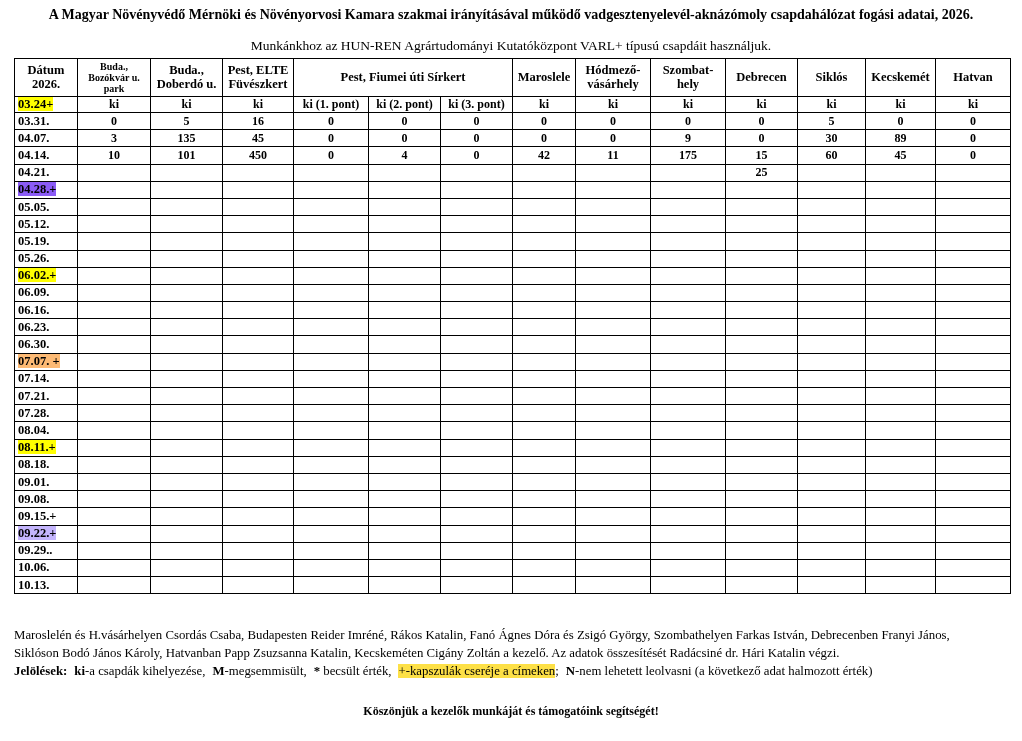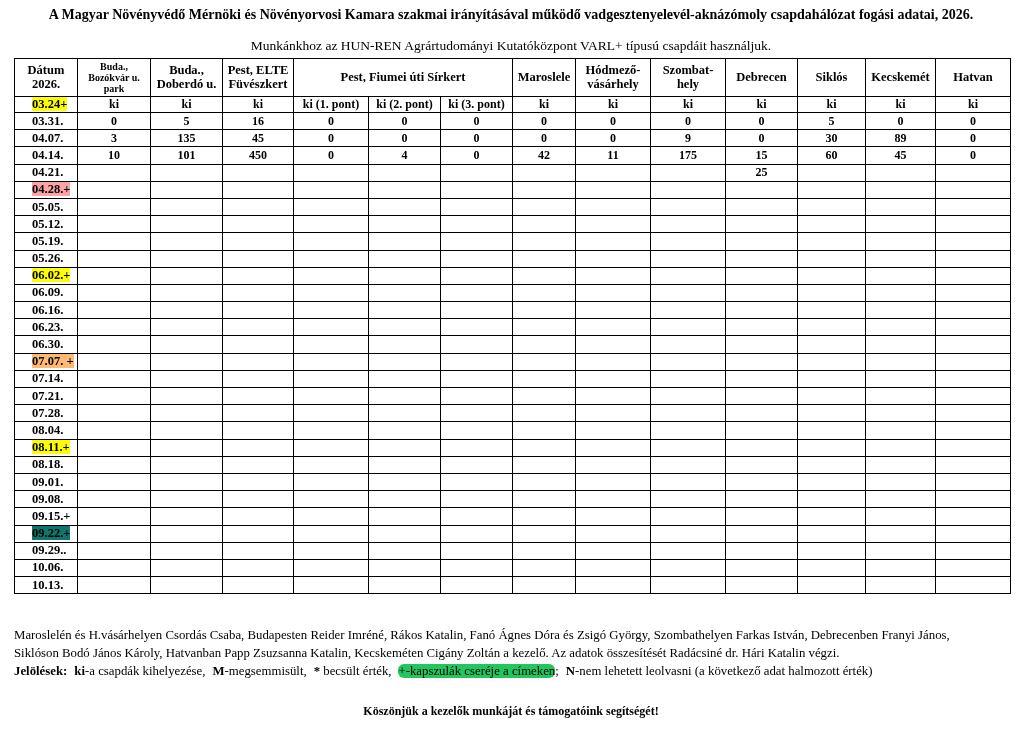--- a/index.html
+++ b/index.html
@@ -35,21 +35,21 @@
     padding: 0 2px;
     overflow: hidden;
     white-space: nowrap;
   }
   thead tr.hrow1 { height: 38px; }
   thead tr.hrow1 th { white-space: pre-line; line-height: 1.05; font-size: 12.5px; }
   thead tr.hrow1 th:nth-child(2) { font-size: 10px; line-height: 1.1; }
   thead tr.hrow2 { height: 16px; }
   tbody tr { height: 17.2px; }
   .data-table td.date, .data-table th.date {
-    text-align: left; padding-left: 17px; font-size: 12.5px;
+    text-align: left; padding-left: 3px; font-size: 12.5px;
   }
   .hl { background: #ffff00; }
 
   .footer {
     position: absolute; left: 14px; top: 626px; width: 996px;
     font-size: 12.8px; line-height: 18px;
   }
   .footer .legend-line b { font-weight: bold; }
   .seg { margin-left: 7px; }
 
@@ -180,21 +180,21 @@
           <td></td>
           <td></td>
           <td></td>
           <td></td>
           <td>25</td>
           <td></td>
           <td></td>
           <td></td>
         </tr>
         <tr>
-          <td class="date"><span class="hl" style="background: #fca5a5;">04.28.+</span></td>
+          <td class="date"><span class="hl" style="background: #8b5cf6;">04.28.+</span></td>
           <td></td>
           <td></td>
           <td></td>
           <td></td>
           <td></td>
           <td></td>
           <td></td>
           <td></td>
           <td></td>
           <td></td>
@@ -500,21 +500,21 @@
           <td></td>
           <td></td>
           <td></td>
           <td></td>
           <td></td>
           <td></td>
           <td></td>
           <td></td>
         </tr>
         <tr>
-          <td class="date"><span class="hl" style="background: #0f766e;">09.22.+</span></td>
+          <td class="date"><span class="hl" style="background: #c4b5fd;">09.22.+</span></td>
           <td></td>
           <td></td>
           <td></td>
           <td></td>
           <td></td>
           <td></td>
           <td></td>
           <td></td>
           <td></td>
           <td></td>
@@ -569,17 +569,17 @@
           <td></td>
           <td></td>
           <td></td>
         </tr>
       </tbody>
   </table>
 
   <div class="footer">
     <div>Maroslelén és H.vásárhelyen Csordás Csaba, Budapesten Reider Imréné, Rákos Katalin, Fanó Ágnes Dóra és Zsigó György, Szombathelyen Farkas István, Debrecenben Franyi János,</div>
     <div>Siklóson Bodó János Károly, Hatvanban Papp Zsuzsanna Katalin, Kecskeméten Cigány Zoltán a kezelő. Az adatok összesítését Radácsiné dr. Hári Katalin végzi.</div>
-    <div class="legend-line"><b>Jelölések:</b><span class="seg"><b>ki</b>-a csapdák kihelyezése,</span><span class="seg"><b>M</b>-megsemmisült,</span><span class="seg"><b>*</b> becsült érték,</span><span class="seg hl" style="background: #22c55e; border-radius: 6px;">+-kapszulák cseréje a címeken</span>;<span class="seg"><b>N</b>-nem lehetett leolvasni (a következő adat halmozott érték)</span></div>
+    <div class="legend-line"><b>Jelölések:</b><span class="seg"><b>ki</b>-a csapdák kihelyezése,</span><span class="seg"><b>M</b>-megsemmisült,</span><span class="seg"><b>*</b> becsült érték,</span><span class="seg hl" style="background: #fde047;">+-kapszulák cseréje a címeken</span>;<span class="seg"><b>N</b>-nem lehetett leolvasni (a következő adat halmozott érték)</span></div>
   </div>
 
   <div class="thanks">Köszönjük a kezelők munkáját és támogatóink segítségét!</div>
 </div>
 
 </body></html>

